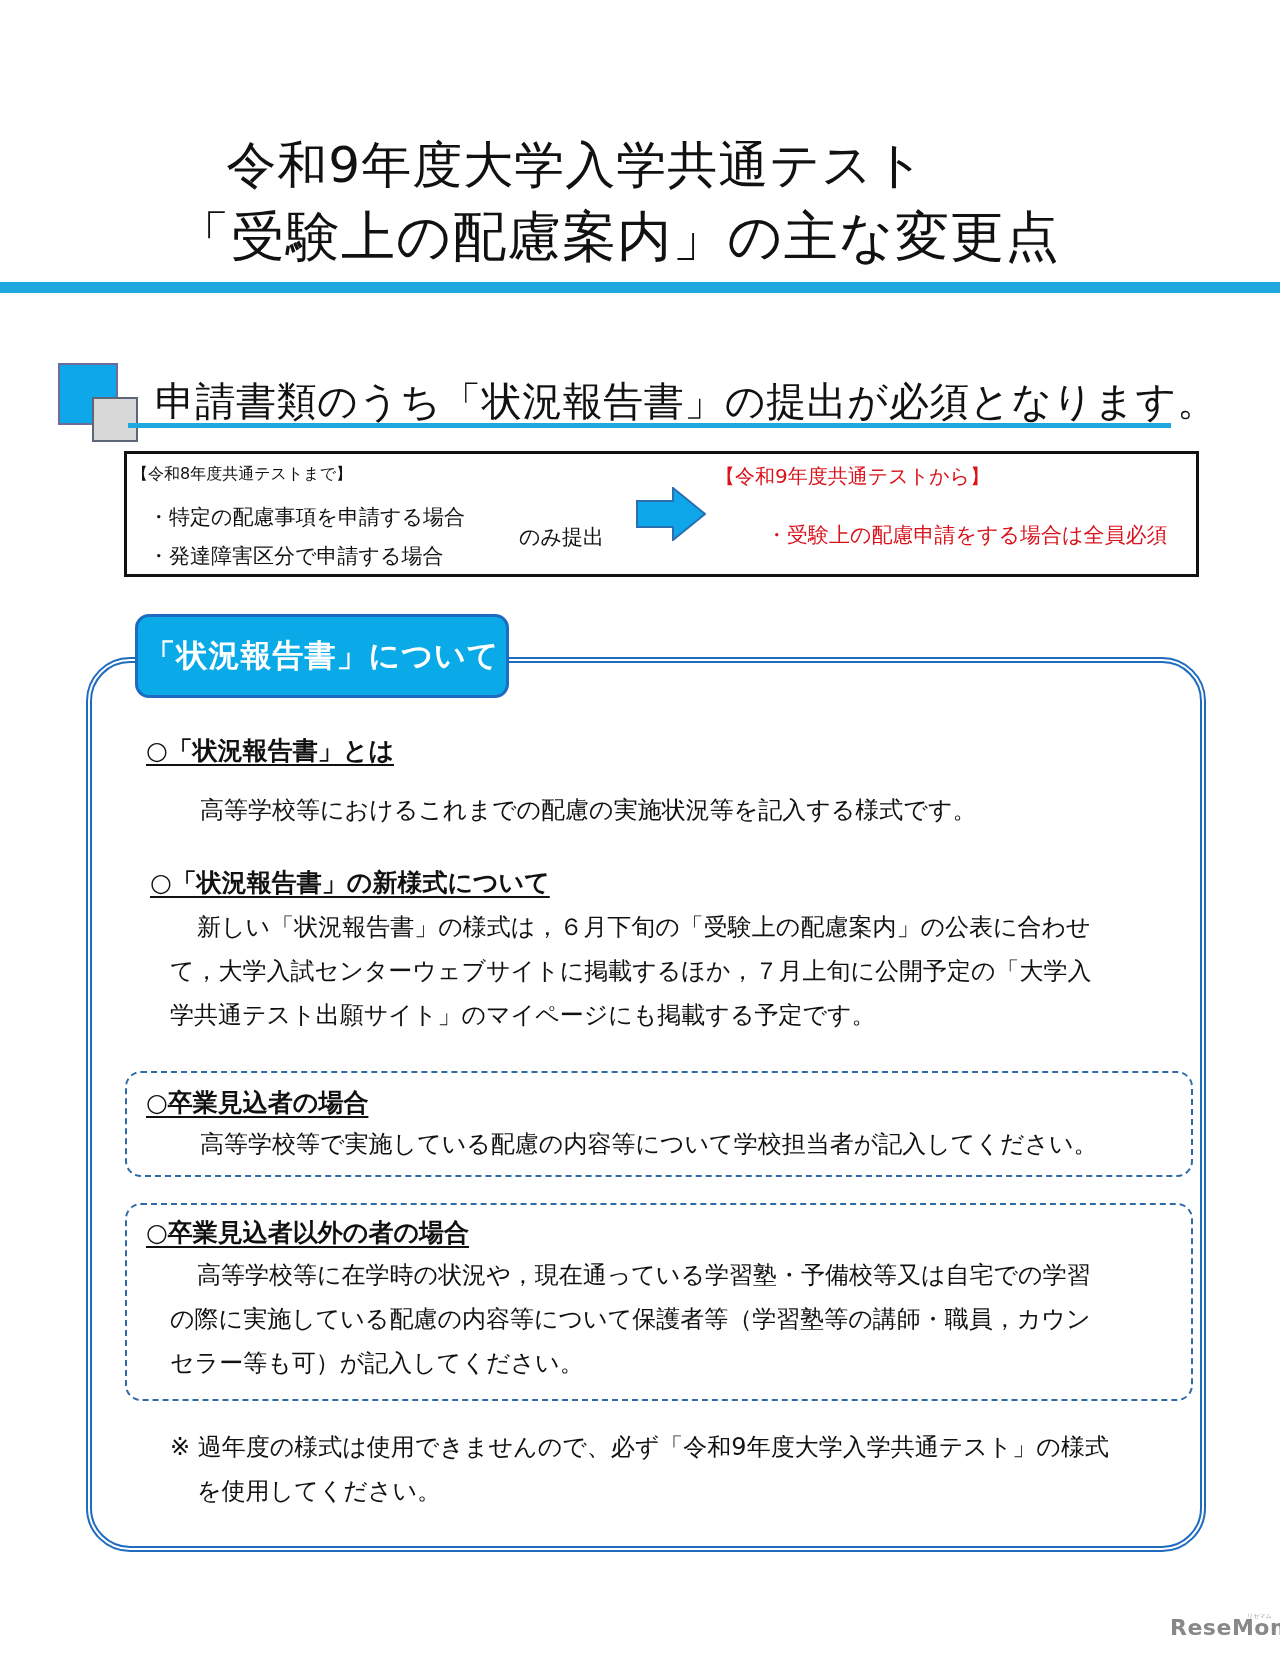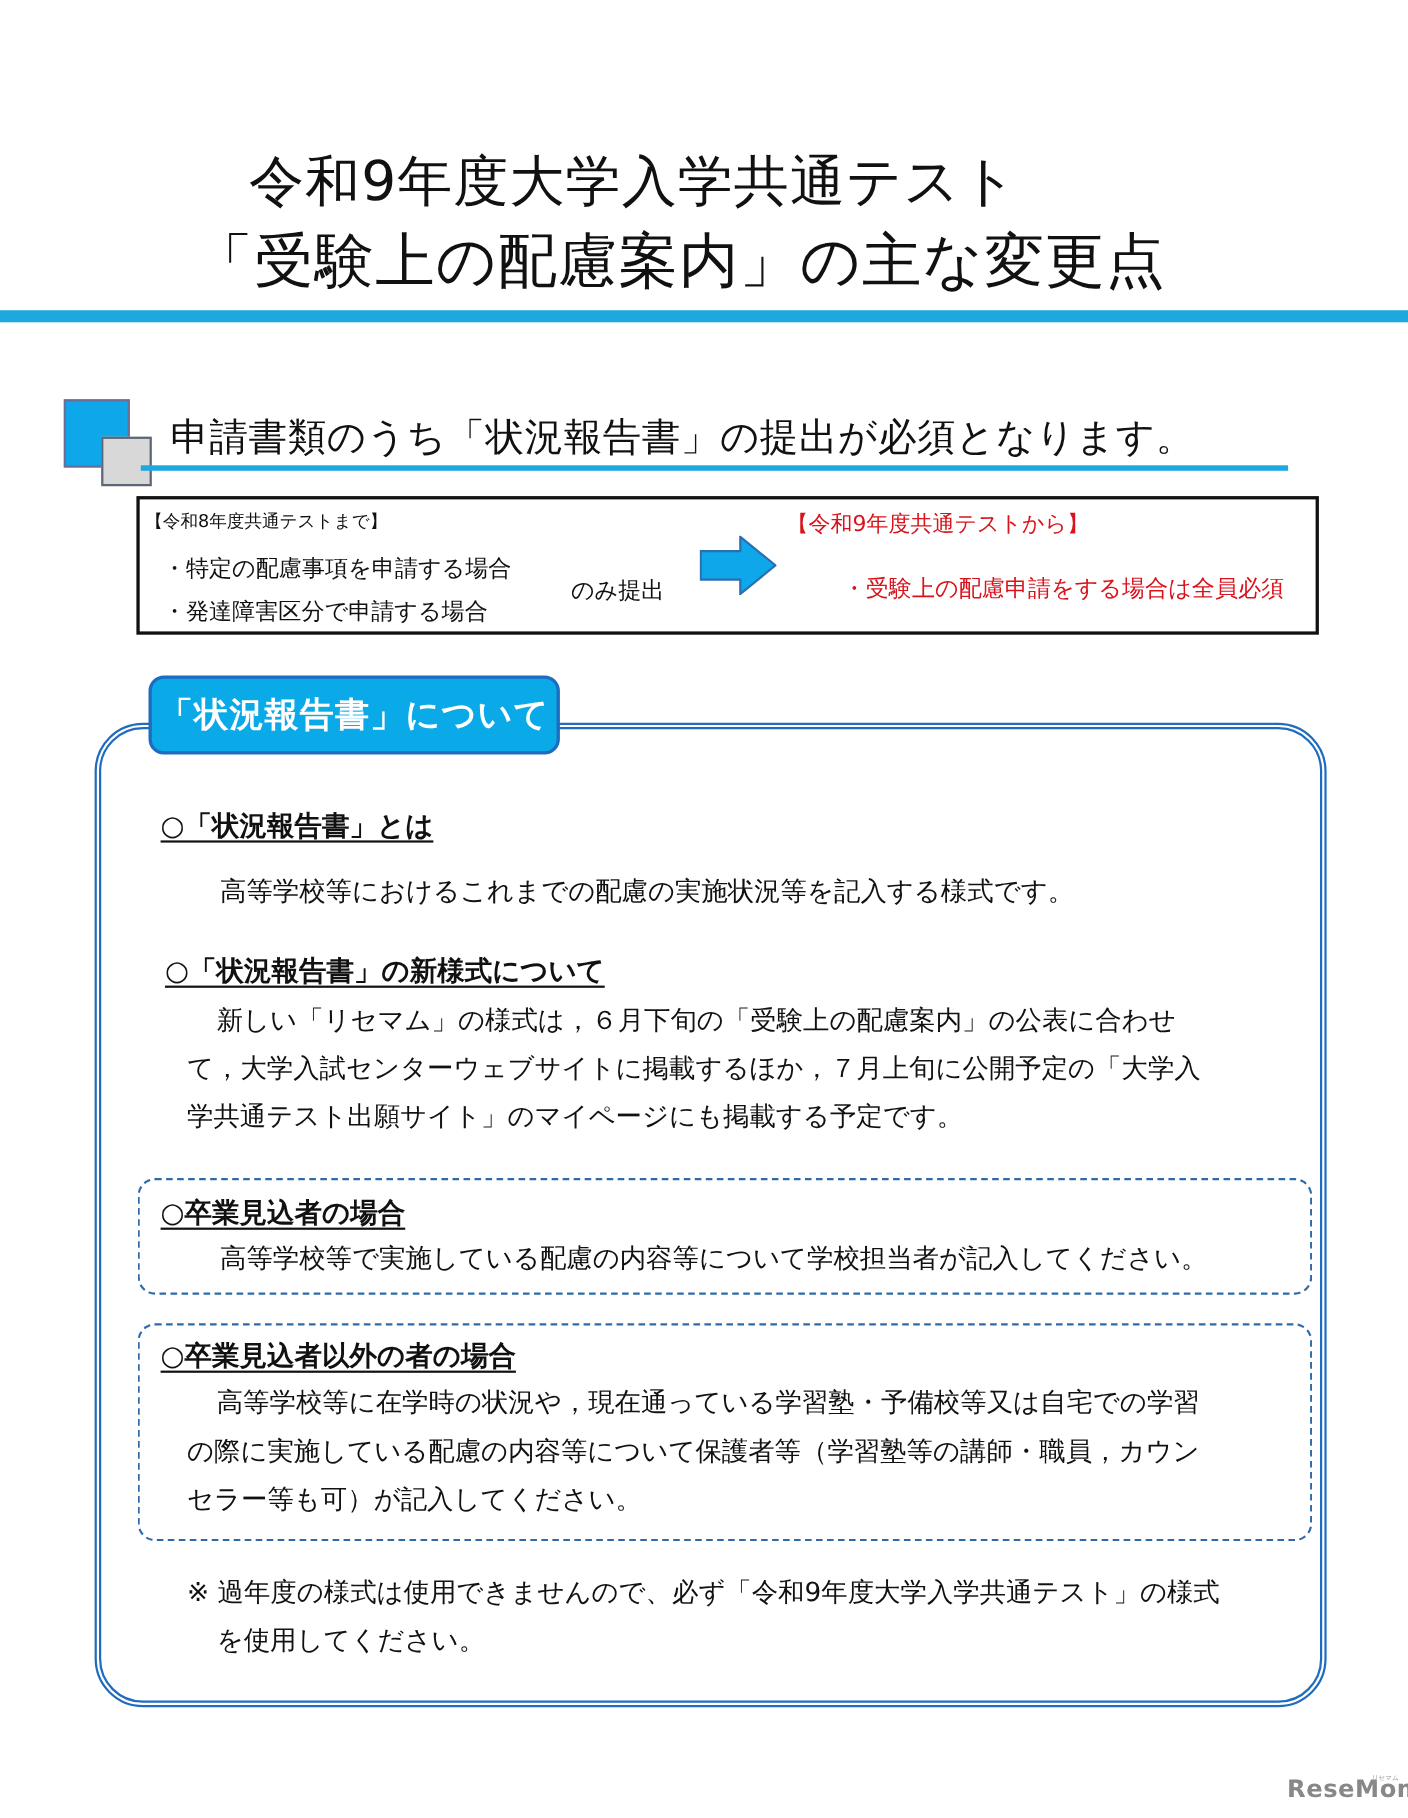--- a/index.html
+++ b/index.html
@@ -11,36 +11,36 @@
   
   .title-line {
     position: absolute; left: 0; width: 1152px; text-align: center;
     font-size: 50px; letter-spacing: 1px; color: #111; line-height: 1;
   }
   .title-rule { position: absolute; left: 0; top: 282px; width: 1280px; height: 11px; background: #1ea8df; }
 
   
   .sq-blue { position: absolute; left: 58px; top: 363px; width: 60px; height: 62px; background: #0ea8ea; border: 2px solid #6d6d9a; box-sizing: border-box; }
   .sq-gray { position: absolute; left: 92px; top: 397px; width: 46px; height: 45px; background: #d8d8d8; border: 2px solid #5c6678; box-sizing: border-box; }
-  .sec-heading { position: absolute; left: 155px; top: 374px; font-size: 35px; color: #111; white-space: nowrap; letter-spacing: 0.5px; }
+  .sec-heading { position: absolute; left: 155px; top: 374px; font-size: 40px; color: #111; white-space: nowrap; letter-spacing: 0.5px; }
   .sec-rule { position: absolute; left: 128px; top: 423px; width: 1043px; height: 5px; background: #1ea8df; }
 
   
   .cmp-box { position: absolute; left: 124px; top: 451px; width: 1075px; height: 126px; border: 3px solid #111; box-sizing: border-box; }
   .cmp-text { position: absolute; font-size: 21px; white-space: nowrap; color: #111; }
   .cmp-red { color: #d9121b; }
   .arrow { position: absolute; left: 636px; top: 487px; width: 70px; height: 54px; }
 
   
   .panel {
     position: absolute; left: 86px; top: 657px; width: 1120px; height: 895px;
     border: 6px double #1e6bbf; border-radius: 44px; box-sizing: border-box;
   }
   .panel-tab {
-    position: absolute; left: 135px; top: 614px; width: 374px; height: 72px;
+    position: absolute; left: 135px; top: 614px; width: 374px; height: 84px;
     background: #0aaae8; border: 3px solid #1e6bbf; border-radius: 14px; box-sizing: border-box;
     color: #ffffff; font-size: 31px; font-weight: bold; display: flex; align-items: center; justify-content: center;
     letter-spacing: 1px;
   }
 
   .sub-h { position: absolute; font-size: 25px; font-weight: bold; text-decoration: underline; text-underline-offset: 5px; white-space: nowrap; color: #111; }
   .para { position: absolute; font-size: 24px; line-height: 44px; color: #111; white-space: nowrap; }
 
   .dash-box { position: absolute; border: 2px dashed #2e6aa8; border-radius: 16px; box-sizing: border-box; }
 
@@ -72,21 +72,21 @@
 <div class="cmp-text cmp-red" style="left:715px; top:463px; font-size:20px;">【令和9年度共通テストから】</div>
 <div class="cmp-text cmp-red" style="left:766px; top:521px;">・受験上の配慮申請をする場合は全員必須</div>
 
 <div class="panel"></div>
 <div class="panel-tab">「状況報告書」について</div>
 
 <div class="sub-h" style="left:146px; top:734px;">○「状況報告書」とは</div>
 <div class="para" style="left:200px; top:788px;">高等学校等におけるこれまでの配慮の実施状況等を記入する様式です。</div>
 
 <div class="sub-h" style="left:150px; top:866px;">○「状況報告書」の新様式について</div>
-<div class="para" style="left:197px; top:905px;">新しい「リセマム」の様式は，６月下旬の「受験上の配慮案内」の公表に合わせ</div>
+<div class="para" style="left:197px; top:905px;">新しい「状況報告書」の様式は，６月下旬の「受験上の配慮案内」の公表に合わせ</div>
 <div class="para" style="left:170px; top:949px;">て，大学入試センターウェブサイトに掲載するほか，７月上旬に公開予定の「大学入</div>
 <div class="para" style="left:170px; top:993px;">学共通テスト出願サイト」のマイページにも掲載する予定です。</div>
 
 <div class="dash-box" style="left:125px; top:1071px; width:1068px; height:106px;"></div>
 <div class="sub-h" style="left:146px; top:1086px;">○卒業見込者の場合</div>
 <div class="para" style="left:200px; top:1122px;">高等学校等で実施している配慮の内容等について学校担当者が記入してください。</div>
 
 <div class="dash-box" style="left:125px; top:1203px; width:1068px; height:198px;"></div>
 <div class="sub-h" style="left:146px; top:1216px;">○卒業見込者以外の者の場合</div>
 <div class="para" style="left:197px; top:1253px;">高等学校等に在学時の状況や，現在通っている学習塾・予備校等又は自宅での学習</div>

